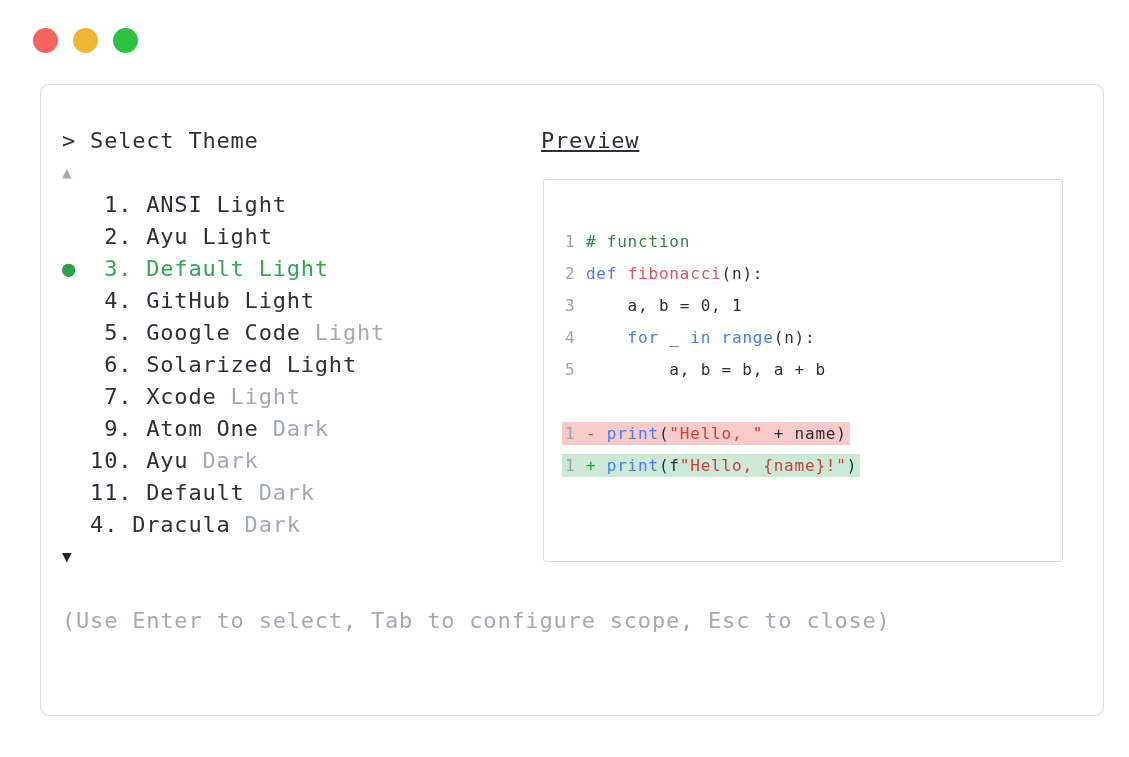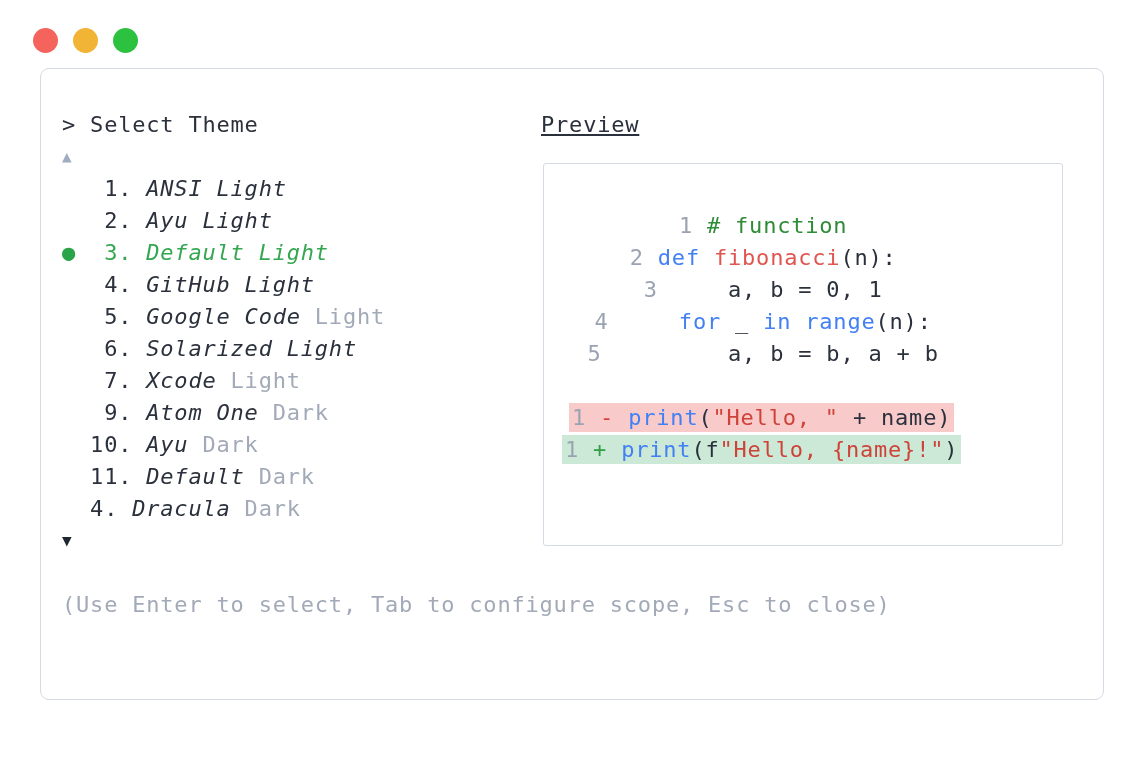--- a/index.html
+++ b/index.html
@@ -10,46 +10,46 @@
     --uparrow:#9fadc2; --downarrow:#1f2630;
   }
   html,body{margin:0;padding:0;}
   body{
     width:1129px;height:757px;background:#ffffff;overflow:hidden;position:relative;
     font-family:"DejaVu Sans Mono",monospace;
   }
   .traffic{position:absolute;left:33px;top:28px;display:flex;gap:15px;}
   .light{width:25px;height:25px;border-radius:50%;}
   .panel{
-    position:absolute;left:40px;top:68px;width:1064px;height:632px;
+    position:absolute;left:40px;top:84px;width:1064px;height:632px;
     border:1.5px solid var(--border);border-radius:9px;background:#fff;box-sizing:border-box;
   }
   .mono-row{
     white-space:pre;font-size:22px;letter-spacing:0.8px;line-height:32px;height:32px;
     color:var(--dark);
   }
   .theme-list{position:absolute;left:21px;top:40px;}
   .arrow-row{font-size:16px;}
   .arrow-up{color:var(--uparrow);}
   .arrow-down{color:var(--downarrow);}
   .list-row{cursor:default;}
   .list-row .dot{color:var(--dotgreen);}
   .list-row.selected .nm,.list-row.selected .num{color:var(--selgreen);}
   .num{color:var(--dark);}
-  .nm{color:var(--dark);font-style:italic;}
+  .nm{color:var(--dark);}
   .variant{color:var(--gray);}
   .hint{color:var(--gray);}
   .spacer{height:32px;}
   .preview-label{position:absolute;left:500px;top:40px;text-decoration:underline;}
   .preview-box{
     position:absolute;left:502px;top:94px;width:520px;height:383px;
     border:1.5px solid var(--border);border-radius:3px;background:#fff;box-sizing:border-box;
   }
   .code{position:absolute;left:21px;top:46px;}
-  .code-line{white-space:pre;font-size:22px;letter-spacing:0.8px;line-height:32px;height:32px;text-align:center;}
+  .code-line{white-space:pre;font-size:16px;letter-spacing:0.8px;line-height:32px;height:32px;}
   .ln{color:var(--lngray);}
   .t-pl{color:var(--dark);}
   .t-kw{color:var(--kw);}
   .t-comment{color:var(--comment);}
   .t-fn{color:var(--fn);}
   .t-str{color:var(--str);}
   .t-del{color:var(--del);}
   .t-add{color:var(--add);}
   .hl{padding:2px 3px;margin-left:-3px;}
   .hl-del{background:var(--delbg);}

